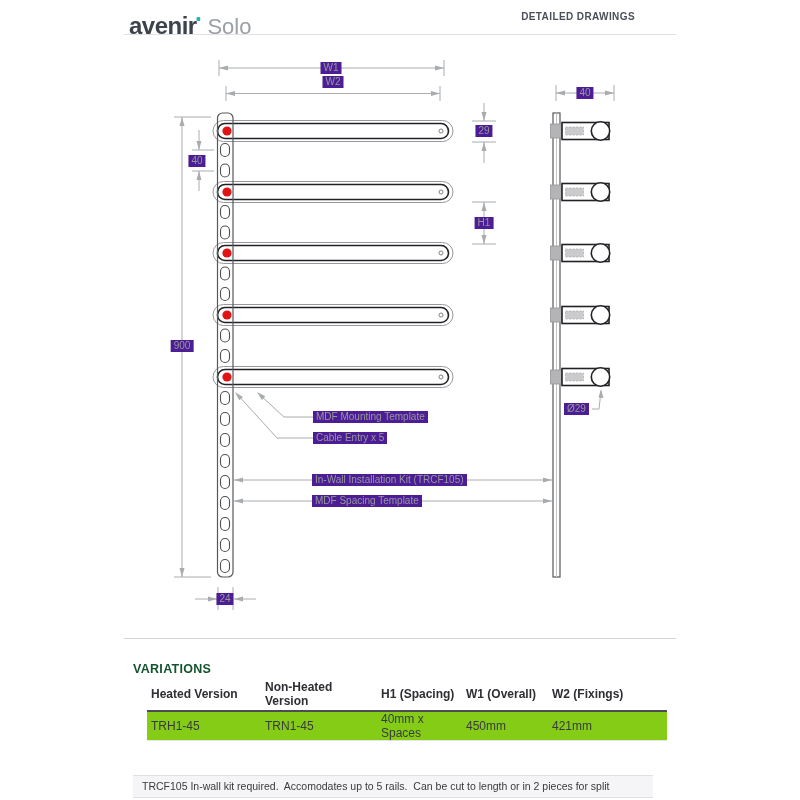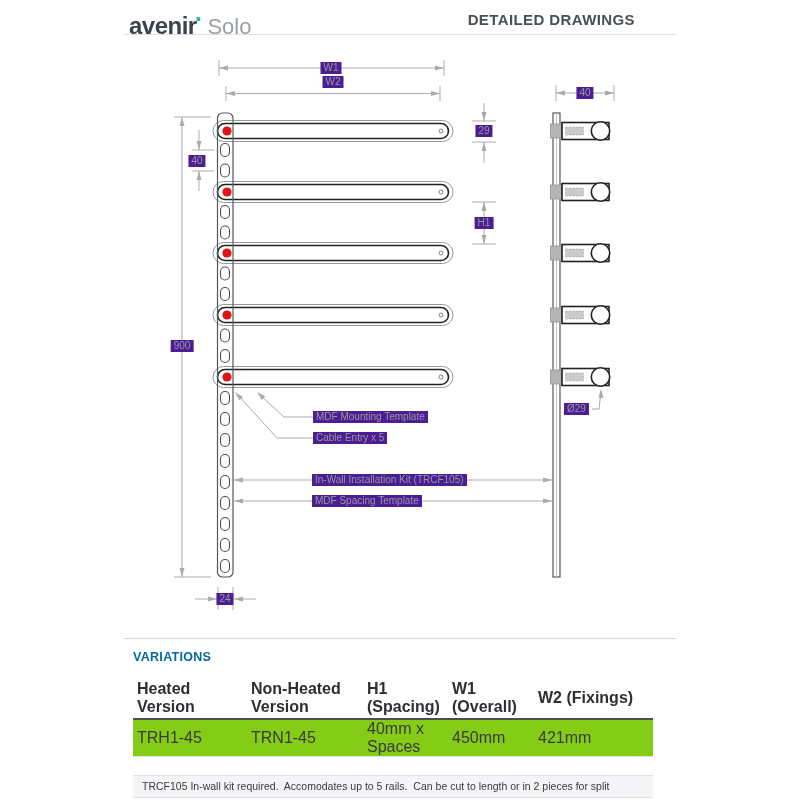--- a/index.html
+++ b/index.html
@@ -5,21 +5,21 @@
   html,body{margin:0;padding:0;background:#fff;}
   .page{
     position:relative;width:780px;height:800px;background:#fff;overflow:hidden;
     font-family:"Liberation Sans","DejaVu Sans",sans-serif;
   }
   
   .logo{position:absolute;left:129px;top:4px;white-space:nowrap;}
   .brand{font-size:24px;font-weight:bold;color:#3d434c;letter-spacing:-0.5px;}
   .brand-dot{font-size:26px;font-weight:bold;color:#2bb3ac;vertical-align:6px;margin-left:-2px;}
   .product{font-size:22px;color:#9aa0a6;margin-left:4px;}
-  .doc-title{position:absolute;right:145px;top:11px;font-size:15px;font-weight:bold;color:#4a4f58;letter-spacing:0.4px;}
+  .doc-title{position:absolute;right:145px;top:11px;font-size:10px;font-weight:bold;color:#4a4f58;letter-spacing:0.4px;}
   .rule{position:absolute;left:124px;width:552px;height:0;border-top:1px solid #e2e2e4;}
   .rule.top{top:34px;}
   .rule.bottom{top:638px;border-top-color:#d6d6d8;}
   
   svg.drawing{position:absolute;left:0;top:0;}
   .ln-dark{stroke:#222226;stroke-width:1.6;fill:none;}
   .fill-white{fill:#fff;}
   .ln-outline{stroke:#95999d;stroke-width:1;fill:none;}
   .ln-mid{stroke:#7d8287;stroke-width:1;fill:#fff;}
   .strip{stroke:#55585c;stroke-width:1.2;fill:none;}
@@ -32,24 +32,24 @@
   .wall-inner{stroke:#c2c2c4;stroke-width:1;fill:none;}
   
   .dim-label{
     position:absolute;font-size:10px;color:#96999c;background:#4c1d95;
     padding:0 3px;white-space:nowrap;line-height:12px;
   }
   .dim-label.ctr{transform:translate(-50%,-50%);}
   .dim-label.lft{transform:translateY(-50%);}
   
   .variations{position:absolute;left:133px;top:650px;width:520px;}
-  .var-title{position:absolute;left:0;top:0;font-size:12.5px;font-weight:bold;color:#0369a1;letter-spacing:0.3px;}
+  .var-title{position:absolute;left:0;top:12px;font-size:12.5px;font-weight:bold;color:#14532d;letter-spacing:0.3px;}
   table.var-table{
-    position:absolute;left:0;top:30px;width:520px;border-collapse:collapse;table-layout:fixed;
-    font-size:16px;color:#3a3a3e;
+    position:absolute;left:14px;top:30px;width:520px;border-collapse:collapse;table-layout:fixed;
+    font-size:12px;color:#3a3a3e;
   }
   table.var-table col.c1{width:114px;} table.var-table col.c2{width:116px;}
   table.var-table col.c3{width:85px;}  table.var-table col.c4{width:86px;}
   table.var-table col.c5{width:119px;}
   table.var-table th{
     text-align:left;font-weight:bold;color:#2e2e33;height:20px;
     border-bottom:2px solid #4c4c52;padding:0 0 2px 4px;
   }
   table.var-table td{height:17.5px;padding:0 0 0 4px;border-bottom:1px solid #e4e4e8;}
   table.var-table tr.odd{background:#84cc16;}

